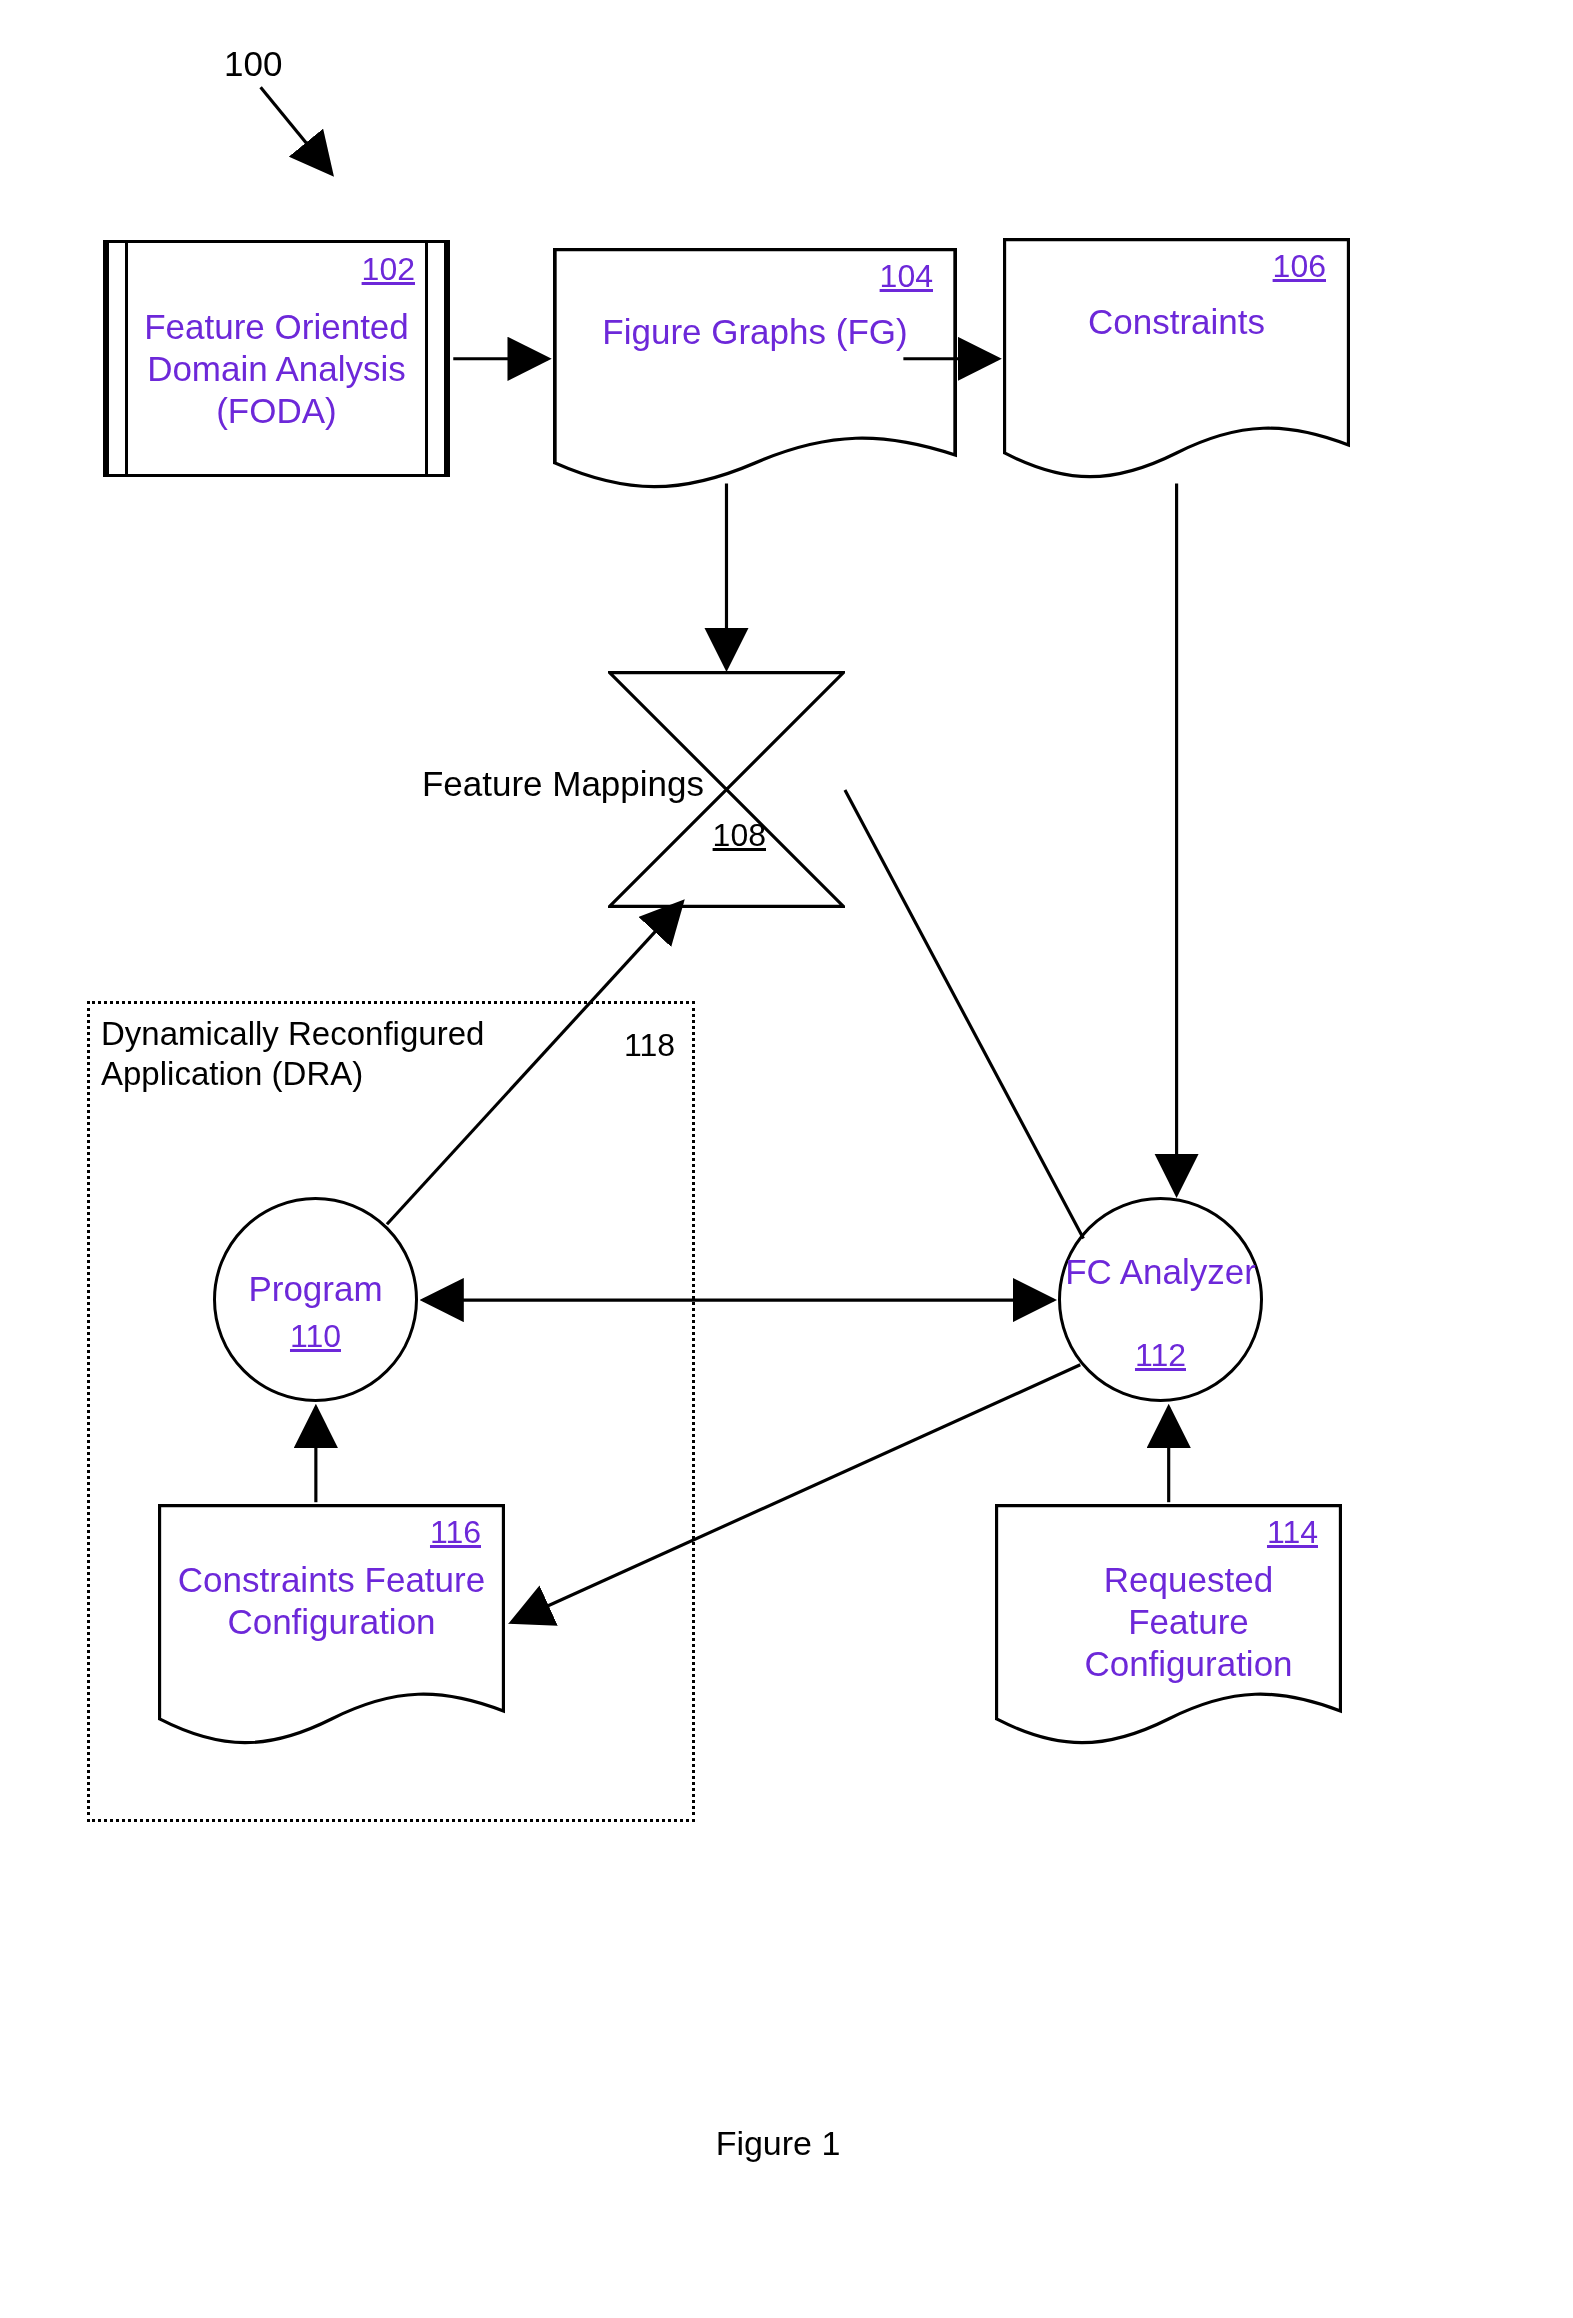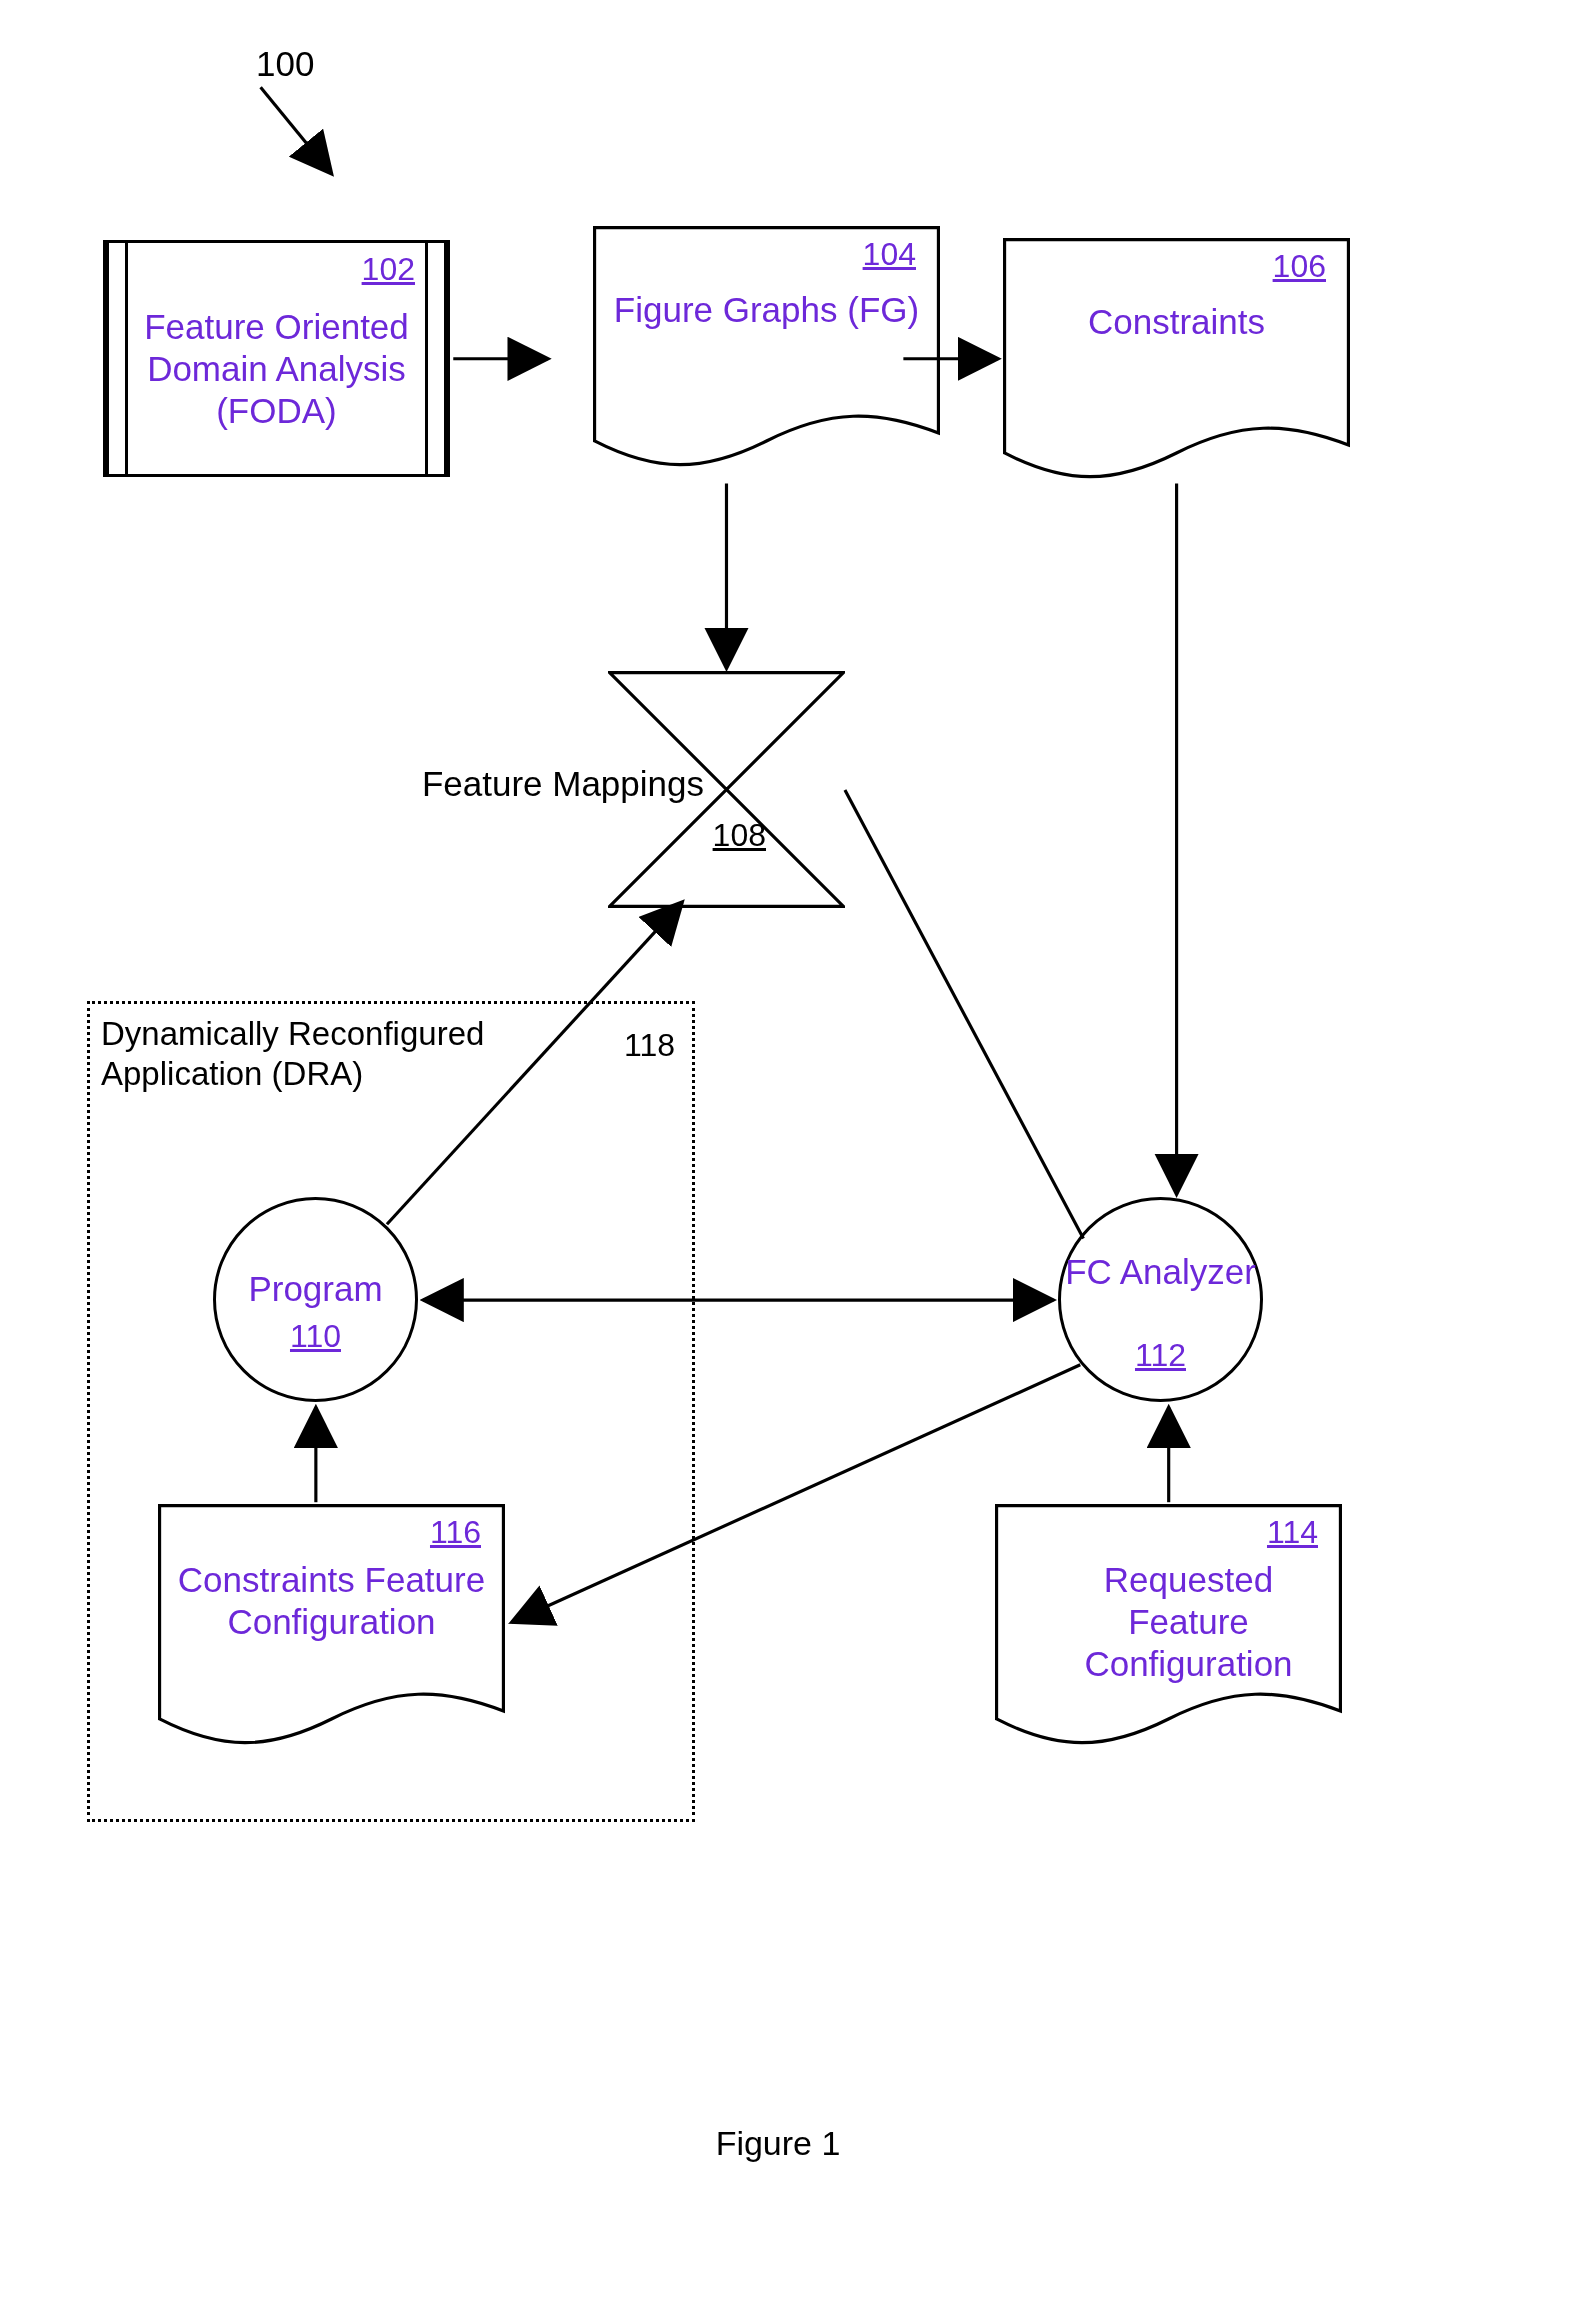--- a/index.html
+++ b/index.html
@@ -65,21 +65,21 @@
   .doc svg.shape {
     position: absolute;
     top: 0; left: 0; width: 100%; height: 100%;
   }
   .doc .title {
     position: absolute;
     left: 16px; right: 16px;
   }
   .doc .ref { right: 24px; top: 9.5px; }
 
-  .fg      { left: 553px;  top: 226px;  width: 347px; height: 245px; margin-left: 40px; }
+  .fg      { left: 553px;  top: 248px;  width: 404px; height: 245px; }
   .fg .title { top: 63px; }
 
   .constr  { left: 1003px; top: 238px;  width: 347px; height: 245px; }
   .constr .title { top: 63px; }
 
   .perm    { left: 158px;  top: 1504px; width: 347px; height: 245px; }
   .perm .title { top: 55px; }
 
   .reqd    { left: 995px; top: 1504px; width: 347px; height: 245px; }
   .reqd .title { top: 55px; margin-left: 40px; }
@@ -141,21 +141,20 @@
     left: 0; right: 17px; top: 2124px;
     text-align: center;
     font-size: 34px;
   }
 
   
   .callout {
     position: absolute;
     left: 224px; top: 44px;
     font-size: 35px;
-    margin-left: 32px;
   }
 </style>
 </head>
 <body>
 
 <div class="stage">
 
   <div class="callout">100</div>
 
   <svg class="wires" viewBox="0 0 1992 2936">

